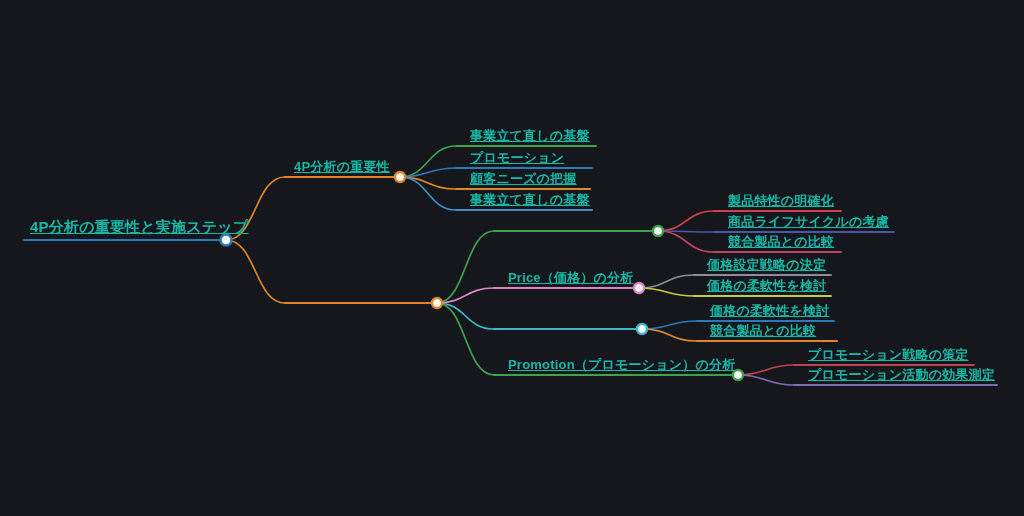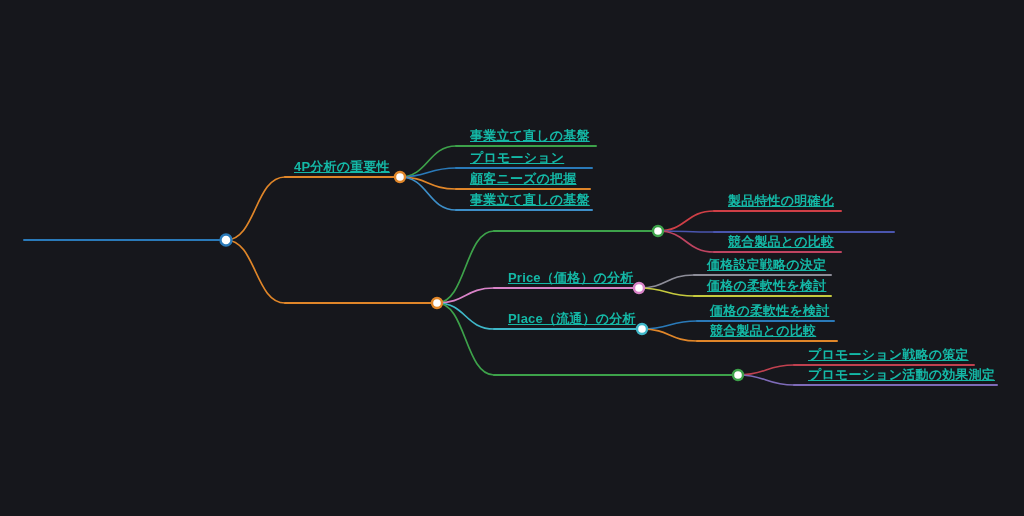--- a/index.html
+++ b/index.html
@@ -80,35 +80,37 @@
 
     <circle class="dot" cx="226" cy="240" r="5.5" stroke="#2a7ab9"></circle>
     <circle class="dot" cx="400" cy="177" r="5" stroke="#e08629"></circle>
     <circle class="dot" cx="437" cy="303" r="5" stroke="#e08629"></circle>
     <circle class="dot" cx="658" cy="231" r="5" stroke="#3da24a"></circle>
     <circle class="dot" cx="639" cy="288" r="5" stroke="#d983c8"></circle>
     <circle class="dot" cx="642" cy="329" r="5" stroke="#3fb8c9"></circle>
     <circle class="dot" cx="738" cy="375" r="5" stroke="#3da24a"></circle>
   </svg>
 
+  <div class="label root" style="left:30px;top:217px">4P分析の重要性と実施ステップ</div>
 
   <div class="label" style="left:294px;top:158px">4P分析の重要性</div>
   <div class="label" style="left:470px;top:127px">事業立て直しの基盤</div>
   <div class="label" style="left:470px;top:149px">プロモーション</div>
   <div class="label" style="left:470px;top:170px">顧客ニーズの把握</div>
   <div class="label" style="left:470px;top:191px">事業立て直しの基盤</div>
 
 
   <div class="label" style="left:728px;top:192px">製品特性の明確化</div>
+  <div class="label" style="left:728px;top:213px">商品ライフサイクルの考慮</div>
   <div class="label" style="left:728px;top:233px">競合製品との比較</div>
 
   <div class="label" style="left:508px;top:269px">Price（価格）の分析</div>
   <div class="label" style="left:707px;top:256px">価格設定戦略の決定</div>
   <div class="label" style="left:707px;top:277px">価格の柔軟性を検討</div>
 
-  <div class="label" style="left:508px;top:310px">Place（流通）の分析</div>
   <div class="label" style="left:710px;top:302px">価格の柔軟性を検討</div>
   <div class="label" style="left:710px;top:322px">競合製品との比較</div>
 
+  <div class="label" style="left:508px;top:356px">Promotion（プロモーション）の分析</div>
   <div class="label" style="left:808px;top:366px">プロモーション活動の効果測定</div>
   <div class="label" style="left:808px;top:346px">プロモーション戦略の策定</div>
 
 </div>
 
 </body></html>

